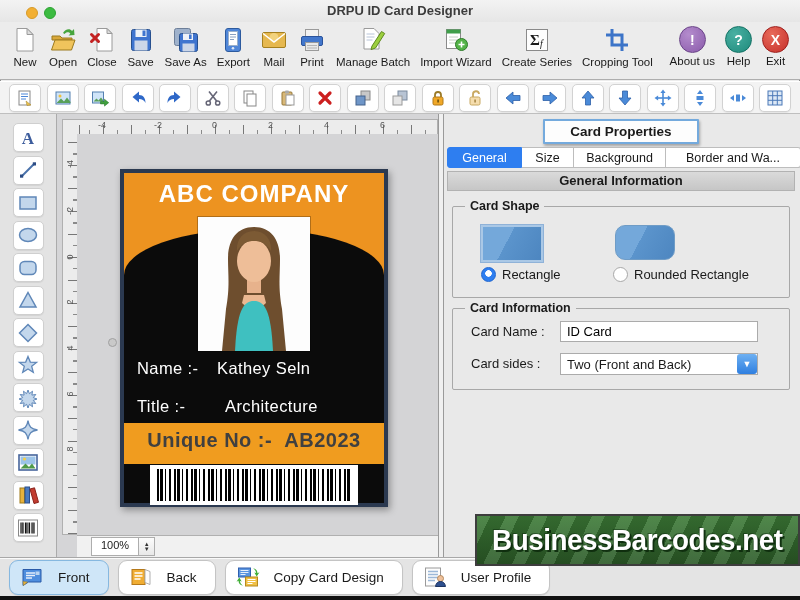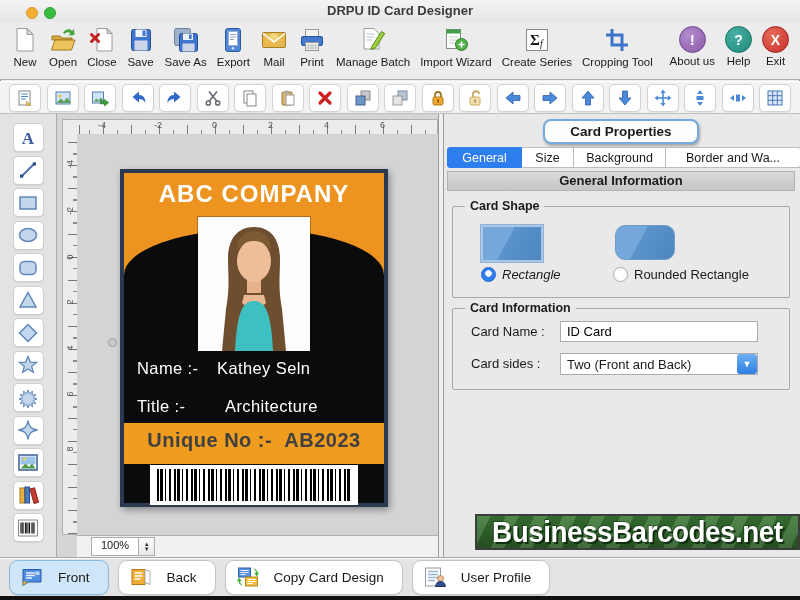--- a/index.html
+++ b/index.html
@@ -69,21 +69,21 @@
   .card-row{position:absolute;left:13px;color:#fff;font-size:16.5px;letter-spacing:.4px;white-space:nowrap;}
   .card-row .rl{display:inline-block;width:80px;}
   .card-band{position:absolute;left:0;right:0;top:250px;height:41px;background:#F09C1F;color:#404040;
              font-weight:bold;font-size:20px;text-align:center;line-height:34px;letter-spacing:.5px;}
   .card-barcode{position:absolute;left:26px;right:26px;top:292px;height:40px;background:#fff;padding:4px 7px;box-sizing:border-box;}
   .bars{width:100%;height:100%;
     background:repeating-linear-gradient(90deg,#000 0 2px,#fff 2px 3px,#000 3px 6px,#fff 6px 8px,#000 8px 9px,#fff 9px 12px,#000 12px 14px,#fff 14px 17px);}
   
   .rpanel{width:356px;background:#e9e9e9;border-left:1px solid #9a9a9a;position:relative;box-sizing:content-box;}
   .props-title{position:absolute;left:99px;top:5px;width:152px;height:21px;background:#fdfdfd;border:2px solid #74aadd;
-               border-radius:8px;text-align:center;font-weight:bold;font-size:13.5px;line-height:21px;box-shadow:1px 2px 3px rgba(0,0,0,.3);}
+               border-radius:1px;text-align:center;font-weight:bold;font-size:13.5px;line-height:21px;box-shadow:1px 2px 3px rgba(0,0,0,.3);}
   .tabs{position:absolute;left:3px;right:5px;top:33px;height:21px;display:flex;}
   .tab{border:1px solid #bdbdbd;border-left:none;background:#fff;font-size:12.5px;display:flex;align-items:center;
        justify-content:center;white-space:nowrap;padding:0 20px;box-sizing:border-box;}
   .tab:first-child{border-left:1px solid #bdbdbd;border-radius:3px 0 0 3px;}
   .tab:last-child{border-radius:0 3px 3px 0;flex:1;}
   .tab.active{background:#2e7ef0;border-color:#2e7ef0;color:#fff;}
   .t-general{width:75px;}.t-size{width:52px;}.t-background{width:92px;}
   .secheader{position:absolute;left:3px;right:5px;top:57px;height:20px;background:linear-gradient(#dadada,#c6c6c6);
              border:1px solid #b2b2b2;box-sizing:border-box;text-align:center;font-weight:bold;font-size:13px;line-height:18px;}
   .grp{position:absolute;left:8px;right:10px;border:1px solid #a8a8a8;border-radius:2px;}
@@ -92,40 +92,40 @@
   .shape-rect{position:absolute;left:28px;top:18px;width:58px;height:33px;
      background:linear-gradient(118deg,#74a8da 0%,#74a8da 42%,#5b94cc 42%,#4d86c0 100%);
      border:2px solid #aac8e6;box-shadow:0 0 0 1px #8fb2d8;}
   .shape-round{position:absolute;left:162px;top:18px;width:58px;height:33px;border-radius:10px;
      background:linear-gradient(118deg,#74a8da 0%,#74a8da 42%,#5b94cc 42%,#4d86c0 100%);
      border:1px solid #6f9cc6;}
   .radio-row{position:absolute;top:60px;left:0;right:0;height:18px;font-size:13px;}
   .radio{display:inline-block;width:15px;height:15px;border-radius:50%;vertical-align:-3px;margin-right:6px;box-sizing:border-box;}
   .radio.on{background:radial-gradient(circle at 50% 42%,#fff 0 3px,#2e7ef0 3.5px);border:1px solid #1c64d0;}
   .radio.off{background:#fff;border:1px solid #a8a8a8;}
-  .ropt1{position:absolute;left:28px;font-style:italic;}.ropt2{position:absolute;left:160px;}
+  .ropt1{position:absolute;left:28px;}.ropt2{position:absolute;left:160px;}
   .grp-info{top:194px;height:80px;padding-left:44px;}
   .frow{position:absolute;left:18px;font-size:13px;line-height:22px;}
   .finput{position:absolute;left:107px;width:198px;height:21px;border:1px solid #ababab;background:#fff;
           font-family:"Liberation Sans",sans-serif;font-size:13px;padding:0 6px;box-sizing:border-box;}
   .fselect{position:absolute;left:107px;width:198px;height:22px;border:1px solid #ababab;background:#fff;
            display:flex;align-items:center;box-sizing:border-box;}
   .fselect .sval{flex:1;font-size:13px;padding-left:6px;white-space:nowrap;overflow:hidden;}
   .fselect .chev{width:20px;align-self:stretch;background:linear-gradient(#6db0f2,#2f7fe0);border-radius:3px;
                  display:flex;align-items:center;justify-content:center;color:#fff;font-size:9px;}
   .grp-content{top:280px;height:122px;}
   .crow{position:absolute;left:26px;font-size:13px;line-height:23px;}
   .swatch{position:absolute;left:182px;top:20px;width:86px;height:23px;background:#fff;border:1px solid #8f8f8f;
           padding:3px;box-sizing:border-box;}
   .swatch .inner{width:100%;height:100%;background:#000;}
   .sfbtn{position:absolute;left:180px;top:48px;width:92px;height:23px;background:linear-gradient(#fff,#f1f1f1);
          border:1px solid #b0b0b0;border-radius:4px;font-size:13px;display:flex;align-items:center;justify-content:center;}
   .fontbox{position:absolute;left:11px;right:12px;top:84px;height:40px;background:#fff;border:1px solid #a8a8a8;
            font-size:13px;padding:6px 0 0 8px;box-sizing:border-box;}
-  .banner{position:absolute;left:7px;right:0;top:400px;height:36px;z-index:5;border:2px solid #3d3d3d;box-sizing:border-box;
+  .banner{position:absolute;left:7px;right:0;top:400px;height:52px;z-index:5;border:2px solid #3d3d3d;box-sizing:border-box;
      background:
        repeating-linear-gradient(115deg,rgba(255,255,255,.10) 0 12px,rgba(0,0,0,.14) 12px 26px),
        linear-gradient(#3c7a36,#2b5a27);
      display:flex;align-items:center;justify-content:center;margin-left:24px;}
   .banner .btxt{color:#fff;font-size:29px;font-weight:bold;letter-spacing:-.5px;transform:scaleX(.96);
                 text-shadow:2px 2px 0 rgba(12,42,12,.9),-1px -1px 0 rgba(12,42,12,.5);}
   
   .bottombar{position:absolute;left:0;right:0;bottom:0;height:43px;background:#e4e4e4;border-top:1px solid #a8a8a8;
              box-shadow:inset 0 1px 0 #fafafa;border-bottom:4px solid #111;box-sizing:border-box;
              display:flex;align-items:center;gap:9px;padding-left:9px;}

